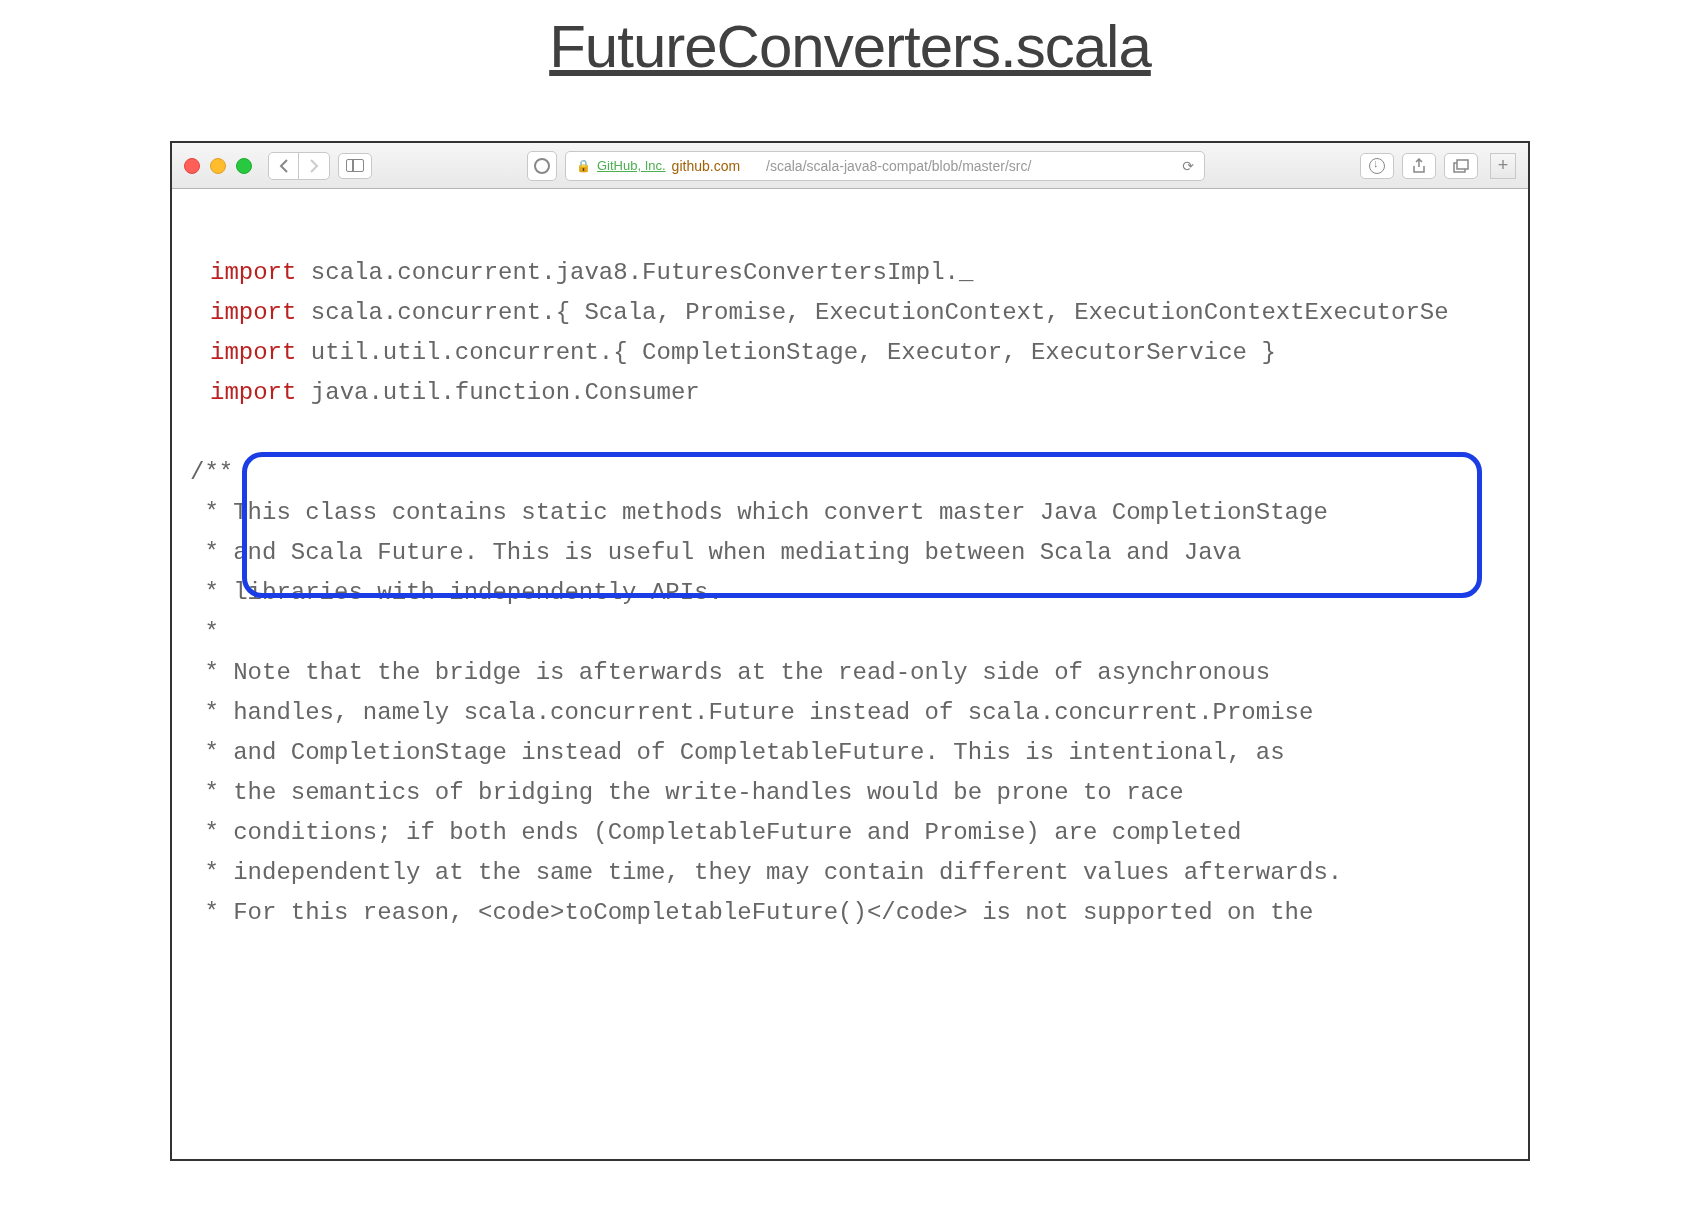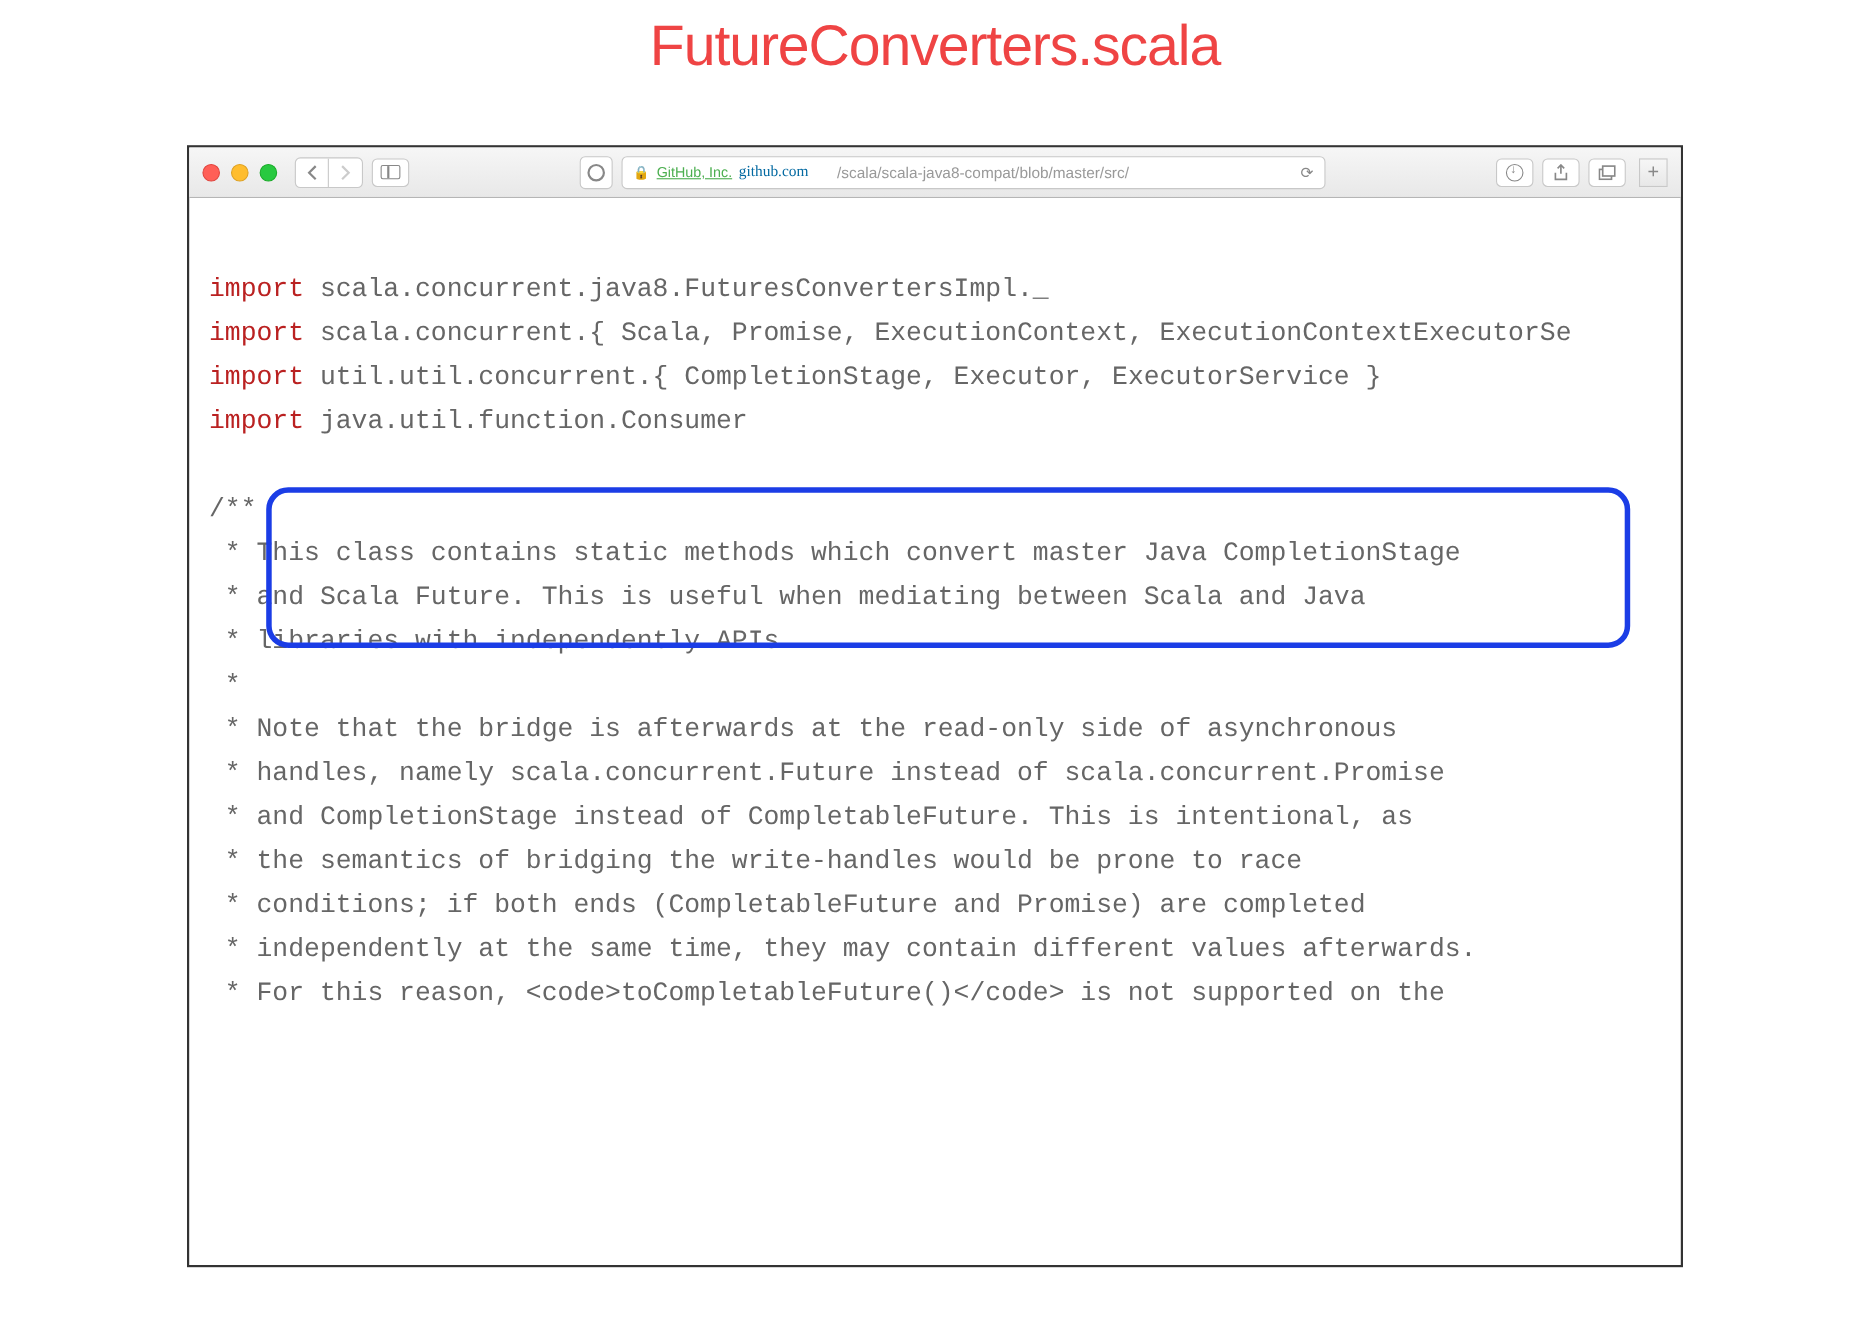--- a/index.html
+++ b/index.html
@@ -5,26 +5,27 @@
     * { margin: 0; padding: 0; box-sizing: border-box; }
     body {
       width: 1700px;
       height: 1216px;
       background: white;
       font-family: "Gill Sans", "Gill Sans MT", "Helvetica Neue", Helvetica, Arial, sans-serif;
       padding: 0 170px;
       overflow: hidden;
     }
     .page-title {
-      font-size: 52px;
+      font-size: 60px;
       font-weight: 400;
       text-align: center;
-      color: #ef4444;
+      color: #404040;
       margin-top: 12px;
       letter-spacing: -1px;
+      text-decoration: underline;
     }
     .browser-window {
       margin-top: 60px;
       border: 2px solid #333;
       background: white;
       height: 1020px;
       overflow: hidden;
     }
     .browser-chrome {
       height: 46px;
@@ -127,21 +128,21 @@
       justify-content: center;
       padding: 0 10px;
       font-size: 14px;
       color: #888;
       gap: 6px;
     }
     .lock-icon {
       color: #4caf50;
       font-size: 12px;
     }
-    .url-domain { color: #0369a1; font-family: Liberation Serif, serif; }
+    .url-domain { color: #a16207; }
     .url-path { color: #999; margin-left: 20px; }
     .refresh-icon { margin-left: auto; color: #888; }
     .right-buttons {
       display: flex;
       gap: 8px;
       align-items: center;
     }
     .chrome-btn {
       width: 34px;
       height: 26px;
@@ -185,21 +186,21 @@
     }
     .code-area {
       padding: 24px 18px;
       font-family: Menlo, Monaco, "Courier New", monospace;
       font-size: 24px;
       line-height: 40px;
       color: #666;
       white-space: pre;
       position: relative;
     }
-    .kw-import { color: #ba2121; }
+    .kw-import { color: #ba2121; margin-left: 20px; }
     .highlight-box {
       position: absolute;
       border: 5px solid #1b3de6;
       border-radius: 20px;
       left: 70px;
       top: 263px;
       width: 1240px;
       height: 146px;
       pointer-events: none;
     }

